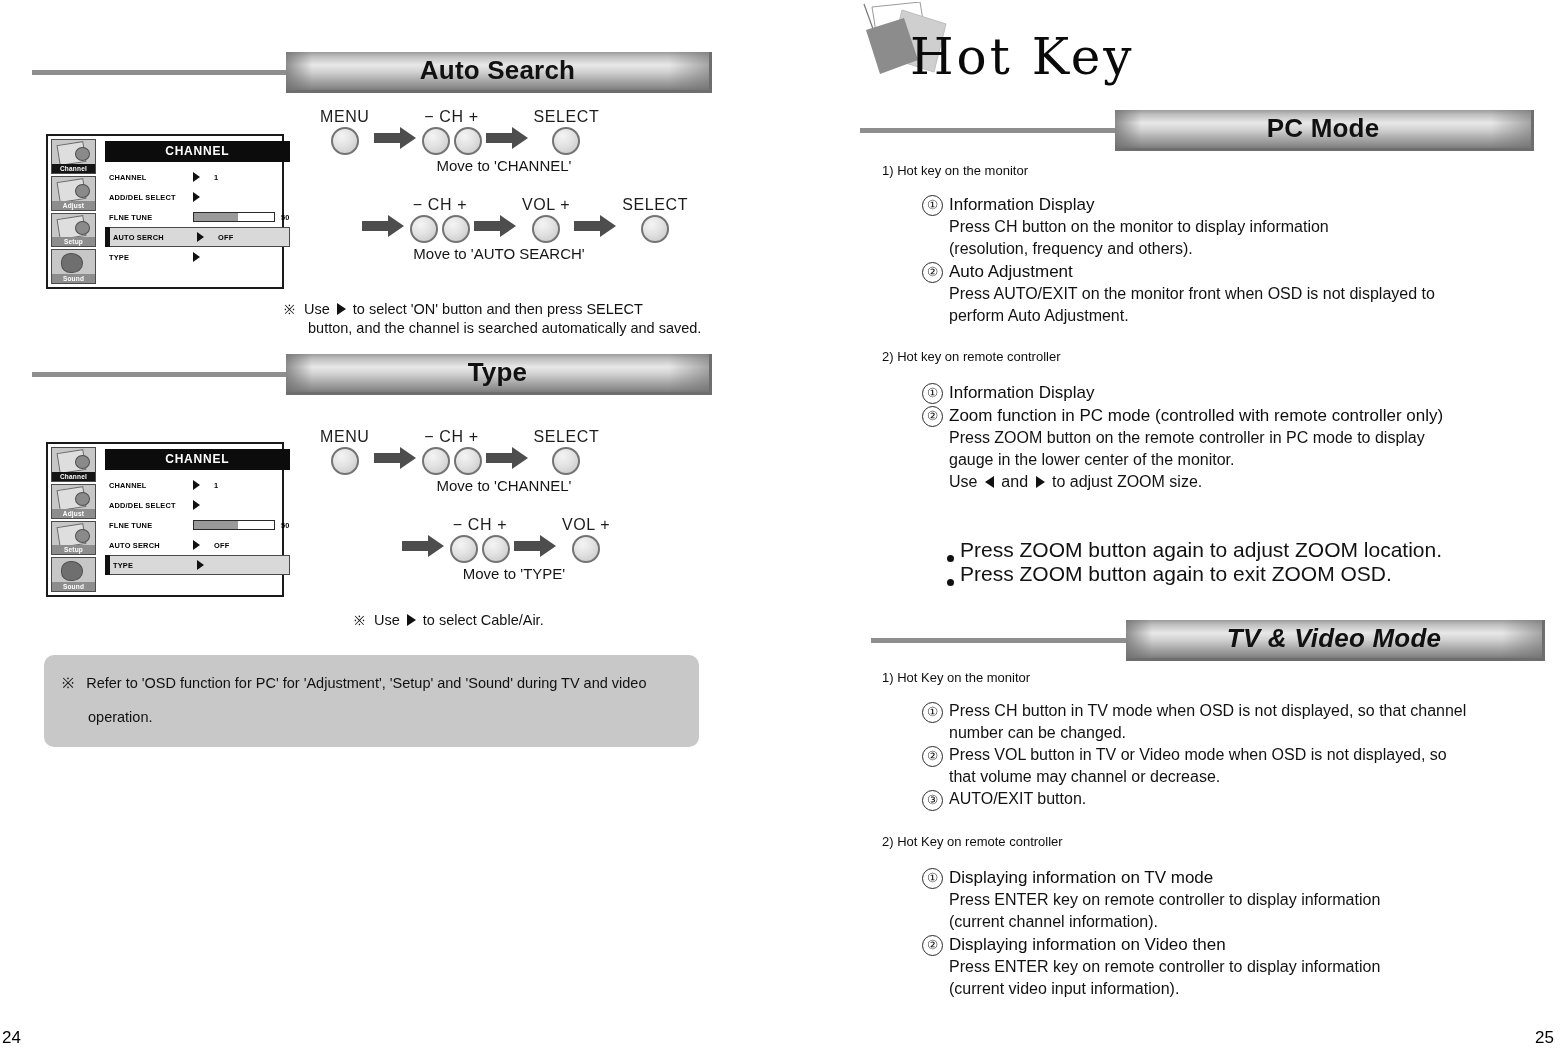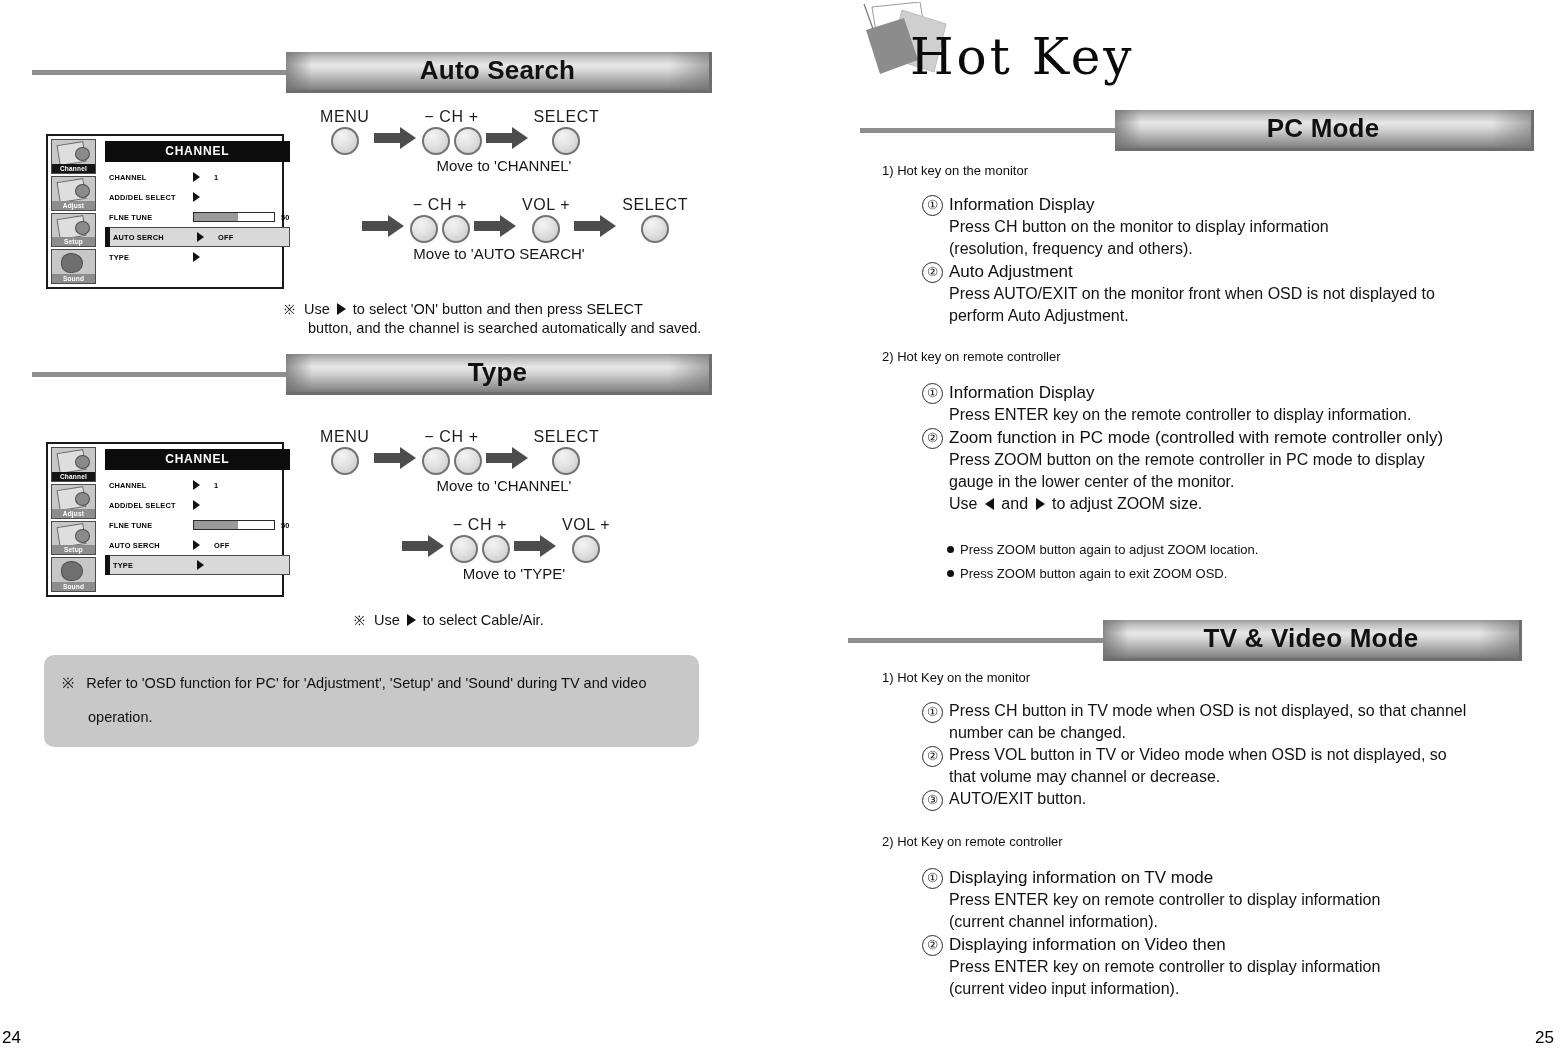--- a/index.html
+++ b/index.html
@@ -251,22 +251,22 @@
   }
   .item-body { flex: 1 1 auto; }
   .item-head {
     font-size: 17px; line-height: 23px; color: #0e0e0e;
   }
   .item-line {
     font-size: 16px; line-height: 22px; color: #121212; margin-top: 44px;
   }
   .bullets { position: absolute; }
   .bullet {
-    display: flex; align-items: flex-start;
-    font-size: 13px; line-height: 24px; color: #121212;
+    display: flex; align-items: flex-end;
+    font-size: 21px; line-height: 24px; color: #121212;
   }
   .dot {
     flex: 0 0 auto;
     width: 7px; height: 7px; border-radius: 50%;
     background: #111; margin: 8px 6px 0 0;
   }
 </style>
 </head>
 <body>
 
@@ -616,21 +616,20 @@
     </div>
   </div>
 
   <div class="sec-title" style="left:100px; top:349px;">2)  Hot key on remote controller</div>
 
   <div class="items" style="left:140px; top:381px; width:620px;">
     <div class="item">
       <span class="num">①</span>
       <span class="item-body">
         <span class="item-head">Information Display</span><br>
-        <span class="item-line">Press ENTER key on the remote controller to display information.</span>
       </span>
     </div>
     <div class="item">
       <span class="num">②</span>
       <span class="item-body">
         <span class="item-head">Zoom function in PC mode (controlled with remote controller only)</span><br>
         <span class="item-line">Press ZOOM button on the remote controller in PC mode to display</span><br>
         <span class="item-line">gauge in the lower center of the monitor.</span><br>
         <span class="item-line">
           <span>Use</span>
@@ -647,21 +646,21 @@
     <div class="bullet">
       <span class="dot"></span>
       <span>Press ZOOM button again to adjust ZOOM location.</span>
     </div>
     <div class="bullet">
       <span class="dot"></span>
       <span>Press ZOOM button again to exit ZOOM OSD.</span>
     </div>
   </div>
 
-  <div class="banner-row" style="left:66px; top:618px; width:674px;">
+  <div class="banner-row" style="left:89px; top:618px; width:674px;font-style:italic;">
     <div class="banner-rule" style="width:255px;"></div>
     <div class="banner" style="width:419px;">
       <span class="banner-text">TV &amp; Video Mode</span>
     </div>
   </div>
 
   <div class="sec-title" style="left:100px; top:670px;">1) Hot Key on the monitor</div>
 
   <div class="items" style="left:140px; top:700px; width:620px;">
     <div class="item">

